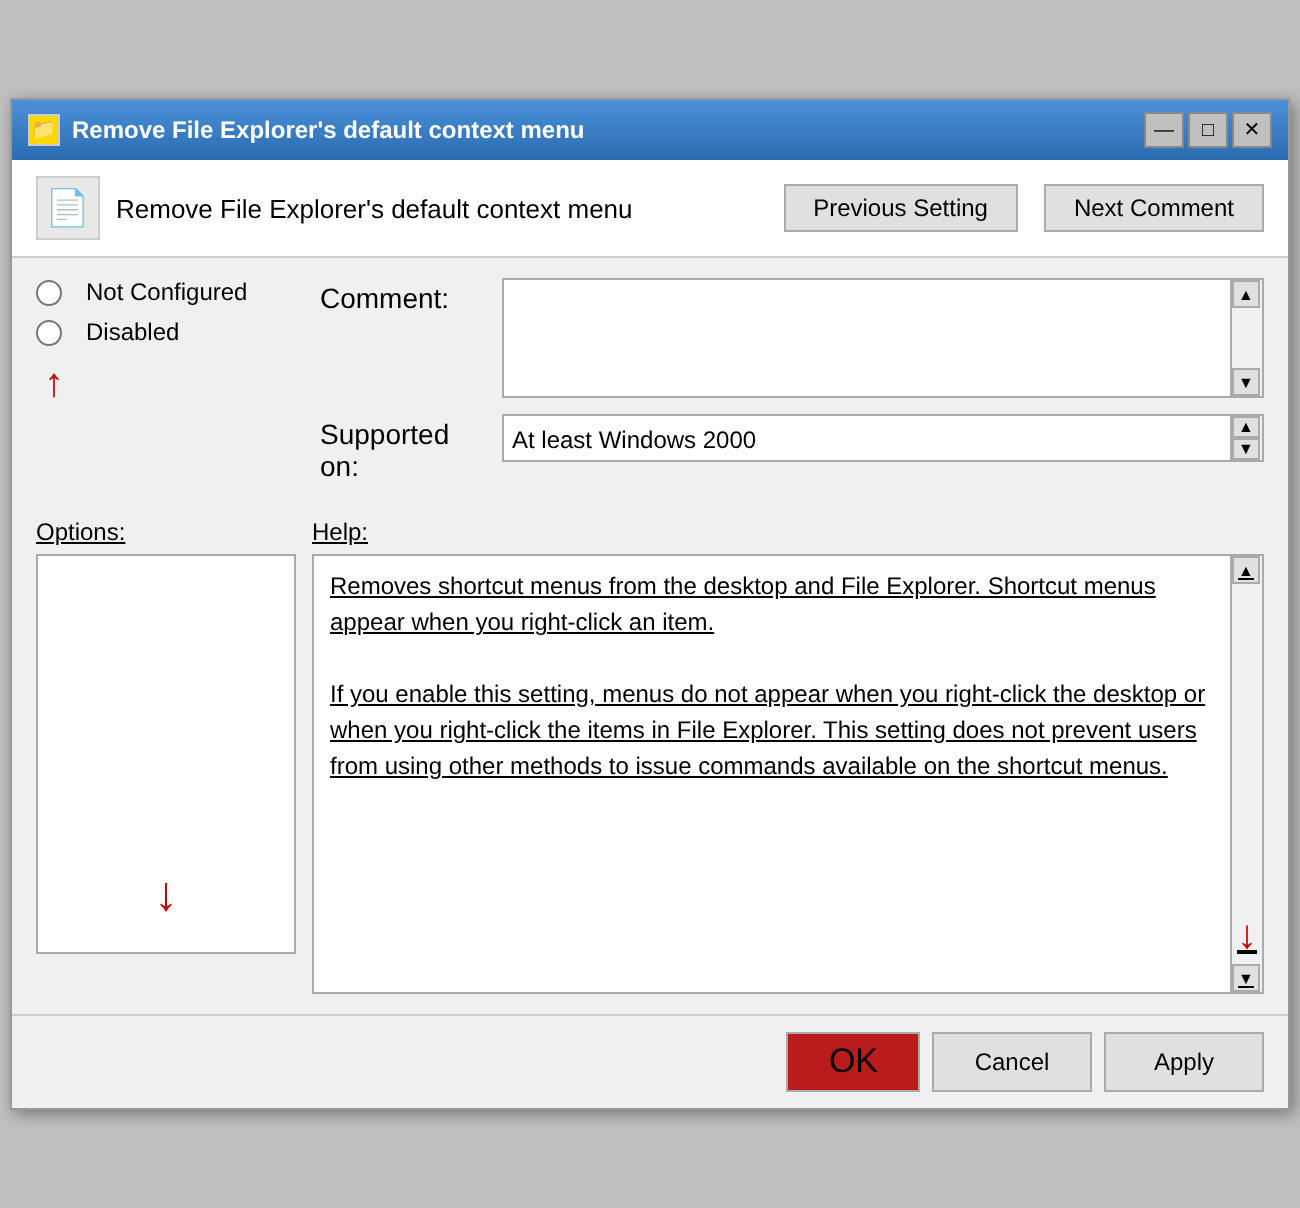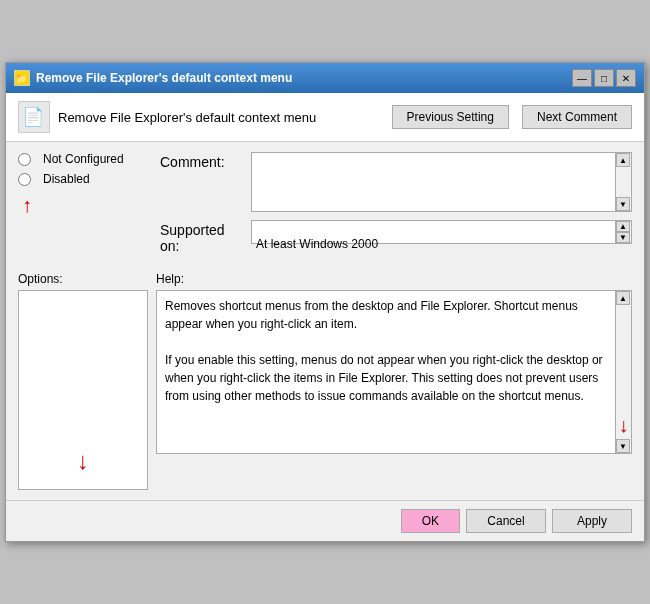--- a/index.html
+++ b/index.html
@@ -98,23 +98,23 @@
       padding: 4px 14px;
       background: #e0e0e0;
       border: 1px solid #aaa;
       font-size: 12px;
       cursor: pointer;
       min-width: 80px;
       text-align: center;
     }
     .btn-ok {
       padding: 4px 20px;
-      background: #f9a8d4;
-      border: 1px solid #aaa;
-      font-size: 12px;
+      background: #b91c1c;
+      border: 1px solid #aaa;
+      font-size: 17px;
       cursor: pointer;
     }
 
     .dialog-body {
       padding: 10px 12px;
       display: flex;
       gap: 12px;
     }
     .left-panel {
       width: 130px;
@@ -206,48 +206,49 @@
     }
     .supported-box {
       display: flex;
       flex: 1;
       height: 24px;
       border: 1px solid #aaa;
       background: white;
     }
     .supported-text {
       flex: 1;
-      padding: 14px 4px;
+      padding: 3px 4px;
       font-size: 12px;
       line-height: 18px;
     }
 
     .bottom-panels {
       display: flex;
       gap: 8px;
       padding: 0 12px 10px 12px;
+      text-decoration: underline;
     }
     .options-panel {
       width: 130px;
       flex-shrink: 0;
     }
     .options-panel-label {
       font-size: 12px;
       margin-bottom: 4px;
     }
     .help-panel {
       flex: 1;
     }
     .help-panel-label {
       font-size: 12px;
       margin-bottom: 4px;
     }
     .help-box {
       width: 100%;
-      height: 164px;
+      height: 220px;
       border: 1px solid #aaa;
       background: white;
       overflow: hidden;
       display: flex;
     }
     .help-text {
       flex: 1;
       padding: 6px 8px;
       font-size: 12px;
       line-height: 1.5;

